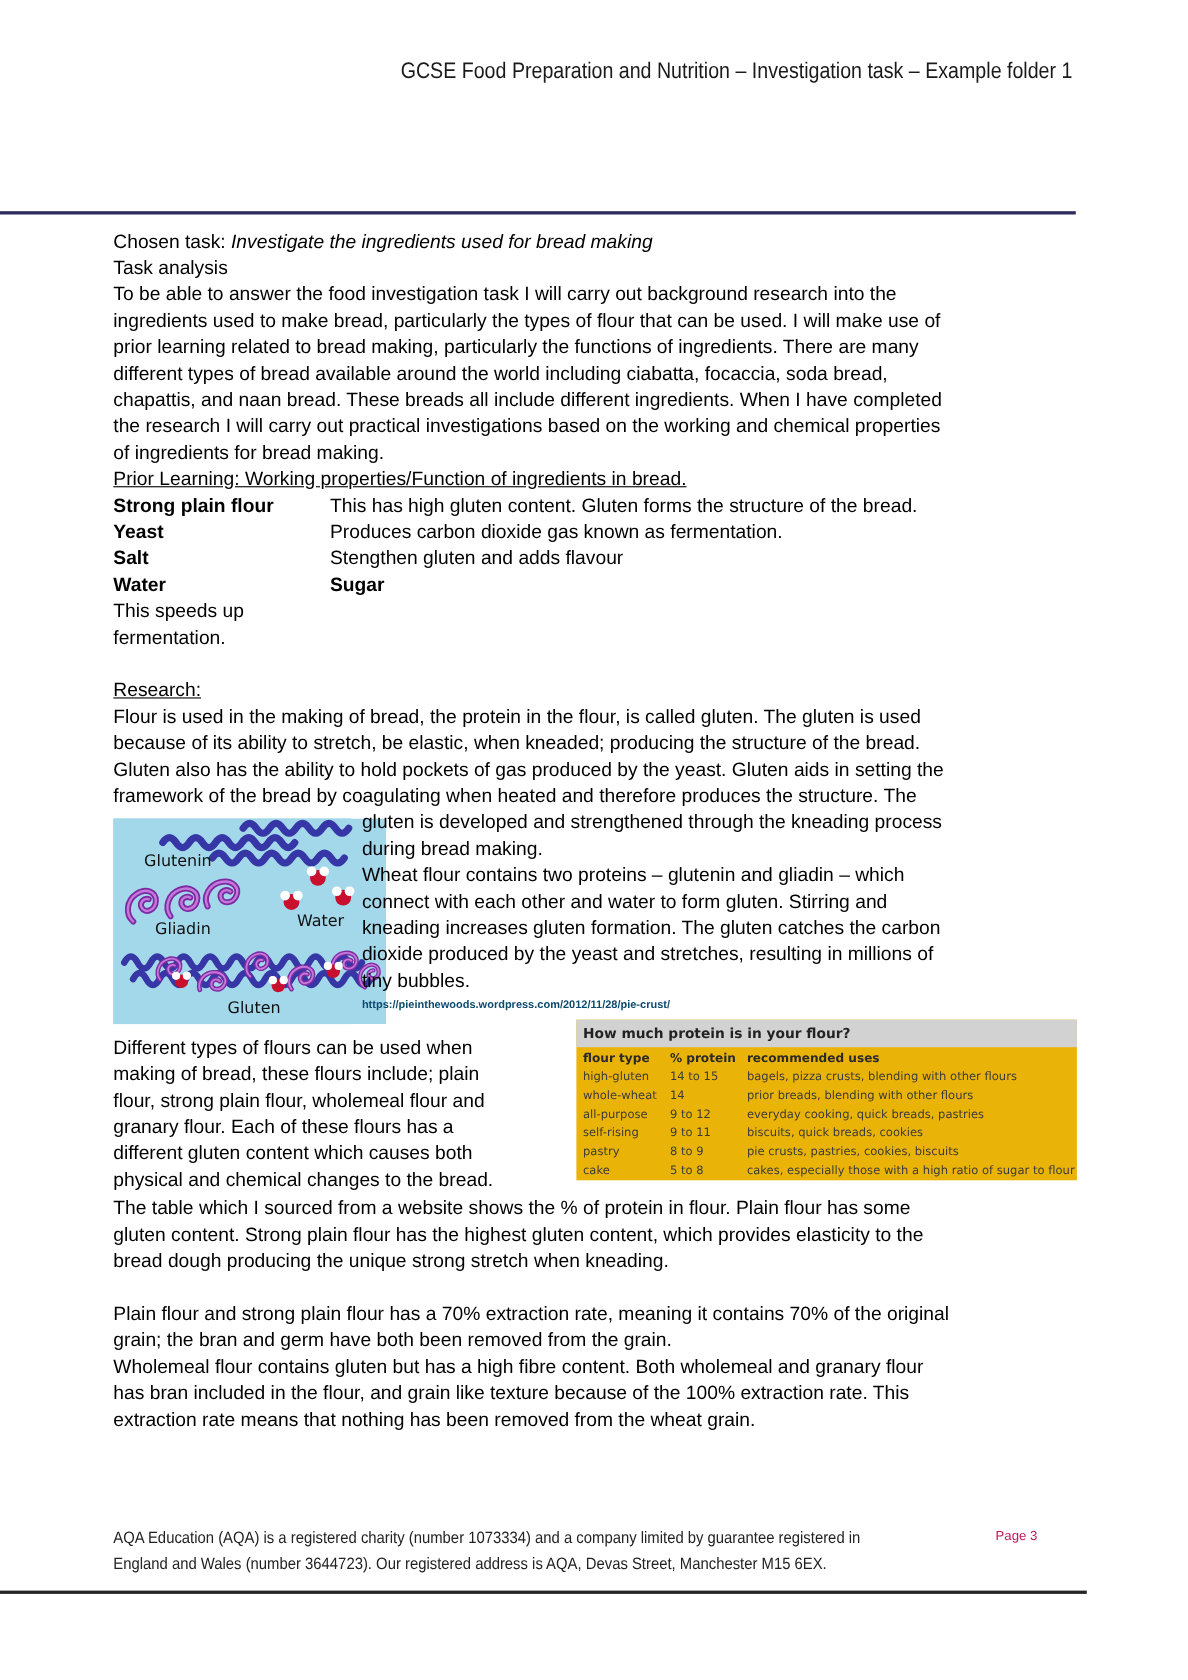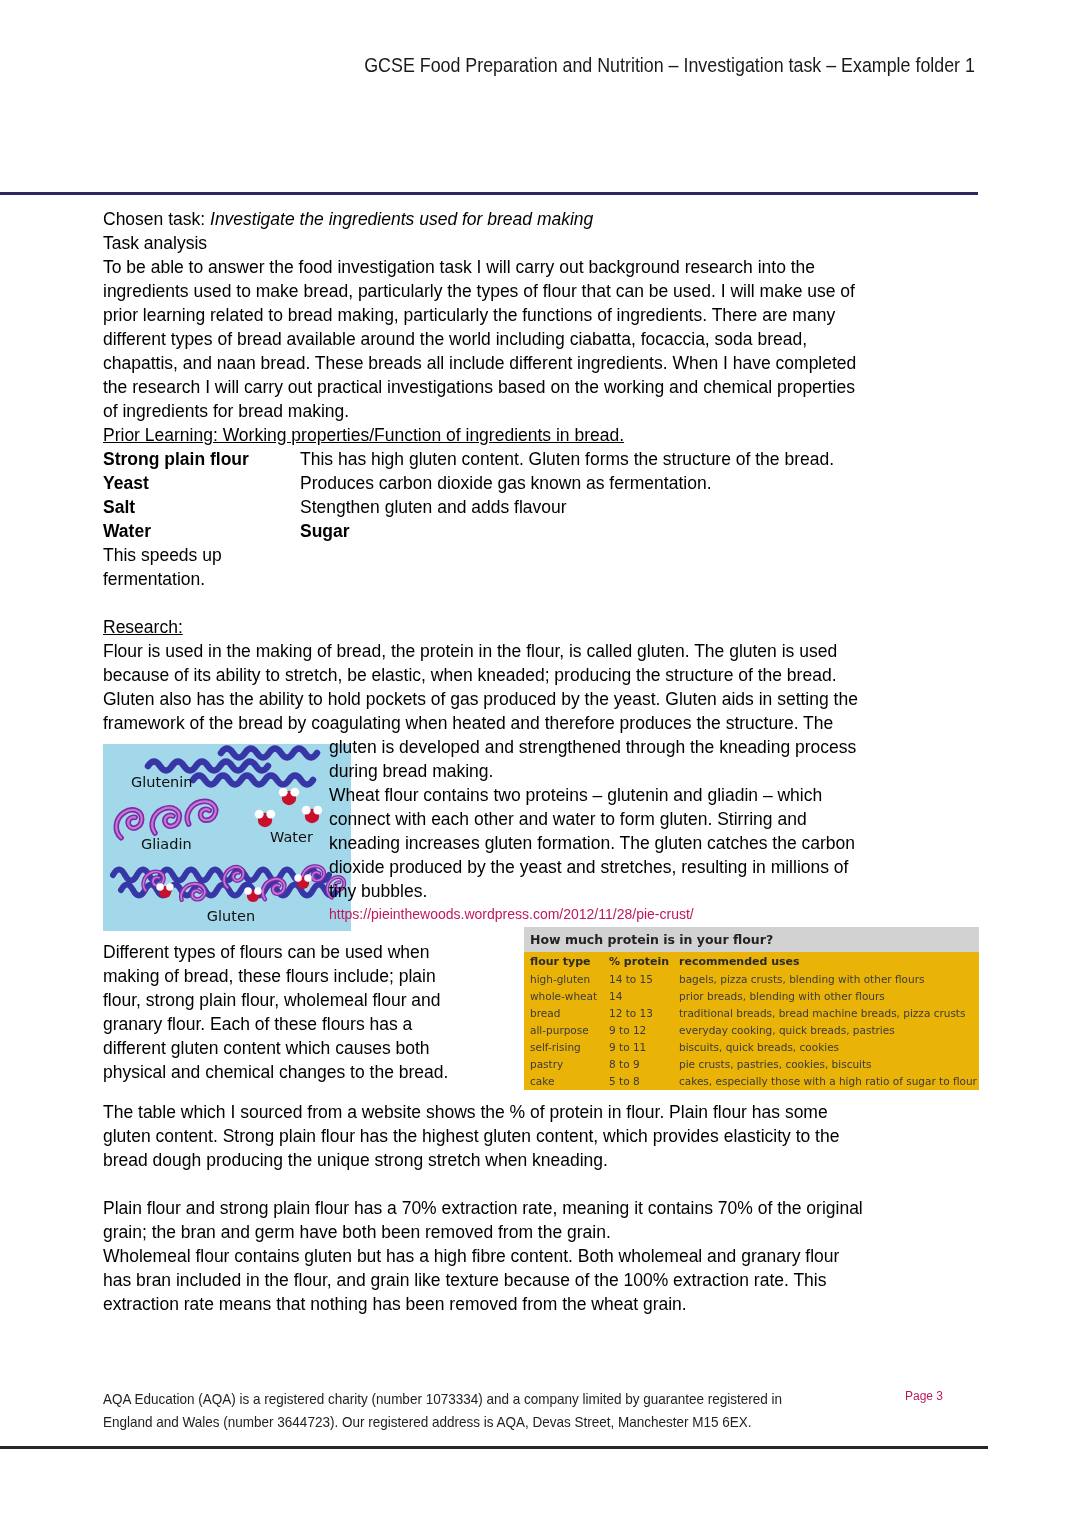--- a/index.html
+++ b/index.html
@@ -32,21 +32,21 @@
   .def-term { font-weight:bold; }
   .def-desc { white-space:pre-line; }
 
   
   .wrap-section { overflow:visible; }
   .gluten-figure {
     float:left; width:216px; height:187px; margin:9px 10px 2px 0;
     background:#a3d7ea;
   }
   .gluten-figure svg { display:block; }
-  .url-line { font-size:14px; line-height:22px; color:#be185d; }
+  .url-line { font-size:10px; line-height:22px; color:#0c4a6e;font-weight:bold; }
 
   
   .protein-table {
     float:right; width:455px; margin:2px 0 8px 10px;
     background:#eab308; font-family:"DejaVu Sans", sans-serif; color:#3b3b3b;
   }
   .pt-title {
     background:#d2d2d2; color:#222; font-weight:bold;
     font-size:12.5px; line-height:25px; padding:0 0 0 6px;
   }
@@ -209,25 +209,20 @@
                 <td class="c0">high-gluten</td>
                 <td class="c1">14 to 15</td>
                 <td>bagels, pizza crusts, blending with other flours</td>
               </tr>
             <tr>
                 <td class="c0">whole-wheat</td>
                 <td class="c1">14</td>
                 <td>prior breads, blending with other flours</td>
               </tr>
             <tr>
-                <td class="c0">bread</td>
-                <td class="c1">12 to 13</td>
-                <td>traditional breads, bread machine breads, pizza crusts</td>
-              </tr>
-            <tr>
                 <td class="c0">all-purpose</td>
                 <td class="c1">9 to 12</td>
                 <td>everyday cooking, quick breads, pastries</td>
               </tr>
             <tr>
                 <td class="c0">self-rising</td>
                 <td class="c1">9 to 11</td>
                 <td>biscuits, quick breads, cookies</td>
               </tr>
             <tr>

